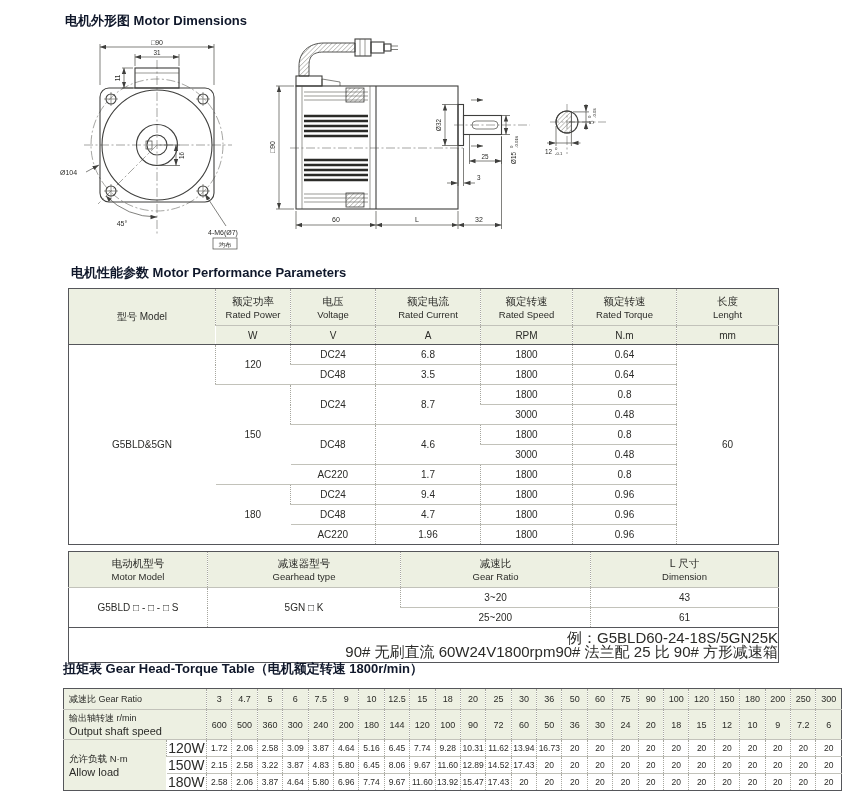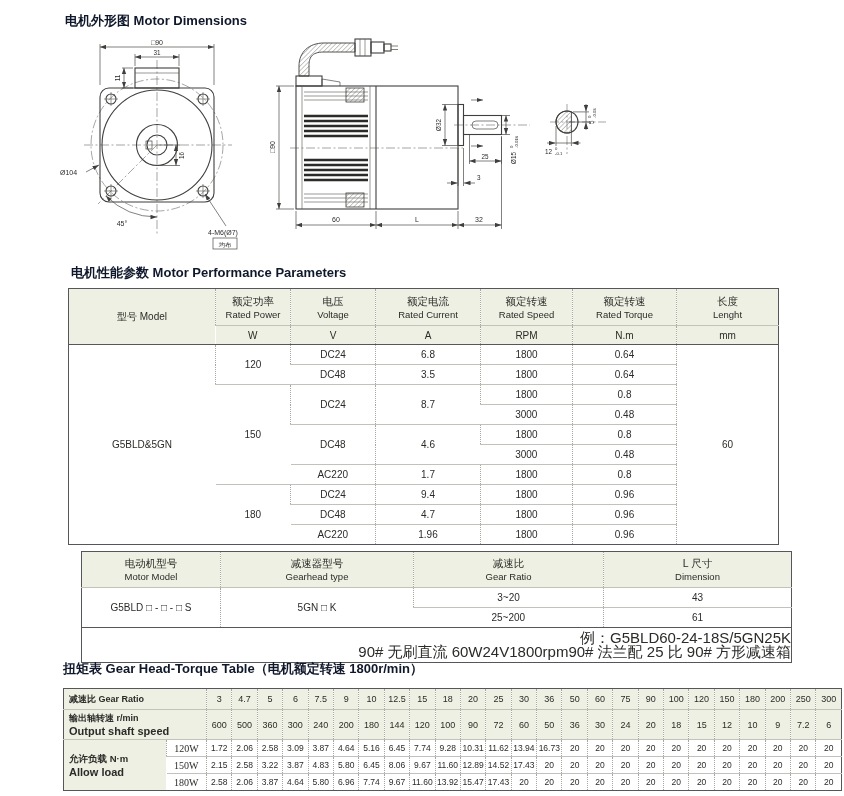--- a/index.html
+++ b/index.html
@@ -38,34 +38,34 @@
   .zh{font-size:10.5px;}
 
   
   #perf{left:68px;top:288px;width:710px;}
   #perf tr{height:20px;}
   #perf tr.hd1{height:37px;}
   #perf tr.hd2{height:19px;}
   #perf tr.b1 td{border-top:1.4px solid #55565a;}
 
   
-  #gear{left:81px;top:551px;width:710px;}
+  #gear{left:68px;top:551px;width:710px;}
   #gear tr.hd{height:36px;}
   #gear tr.dr{height:20px;}
   #gear td.ft{
     border-top:1.2px solid #55565a;text-align:right;padding:3px 0 3px 8px;
     font-size:15px;line-height:14px;height:28px;
   }
 
   
   #torq{left:63px;top:688px;width:779px;}
   #torq td{font-size:8.5px;}
-  #torq td.lab{font-size:9.5px;text-align:left;padding-left:5px;font-weight:bold;}
+  #torq td.lab{font-size:9.5px;text-align:left;padding-left:5px;}
   #torq td.lab .en{font-size:11px;}
-  #torq td.sub{font-size:10px;font-family:Liberation Serif, serif;}
+  #torq td.sub{font-size:14px;}
   #torq tr.r1{height:21px;}
   #torq tr.r2{height:30px;}
   #torq tr.r3{height:17px;}
   #torq tr.r1 td,#torq tr.r2 td{font-size:9px;}
 </style>
 </head>
 <body>
 
 <div class="sec-title" id="title1">电机外形图 Motor Dimensions</div>
 

